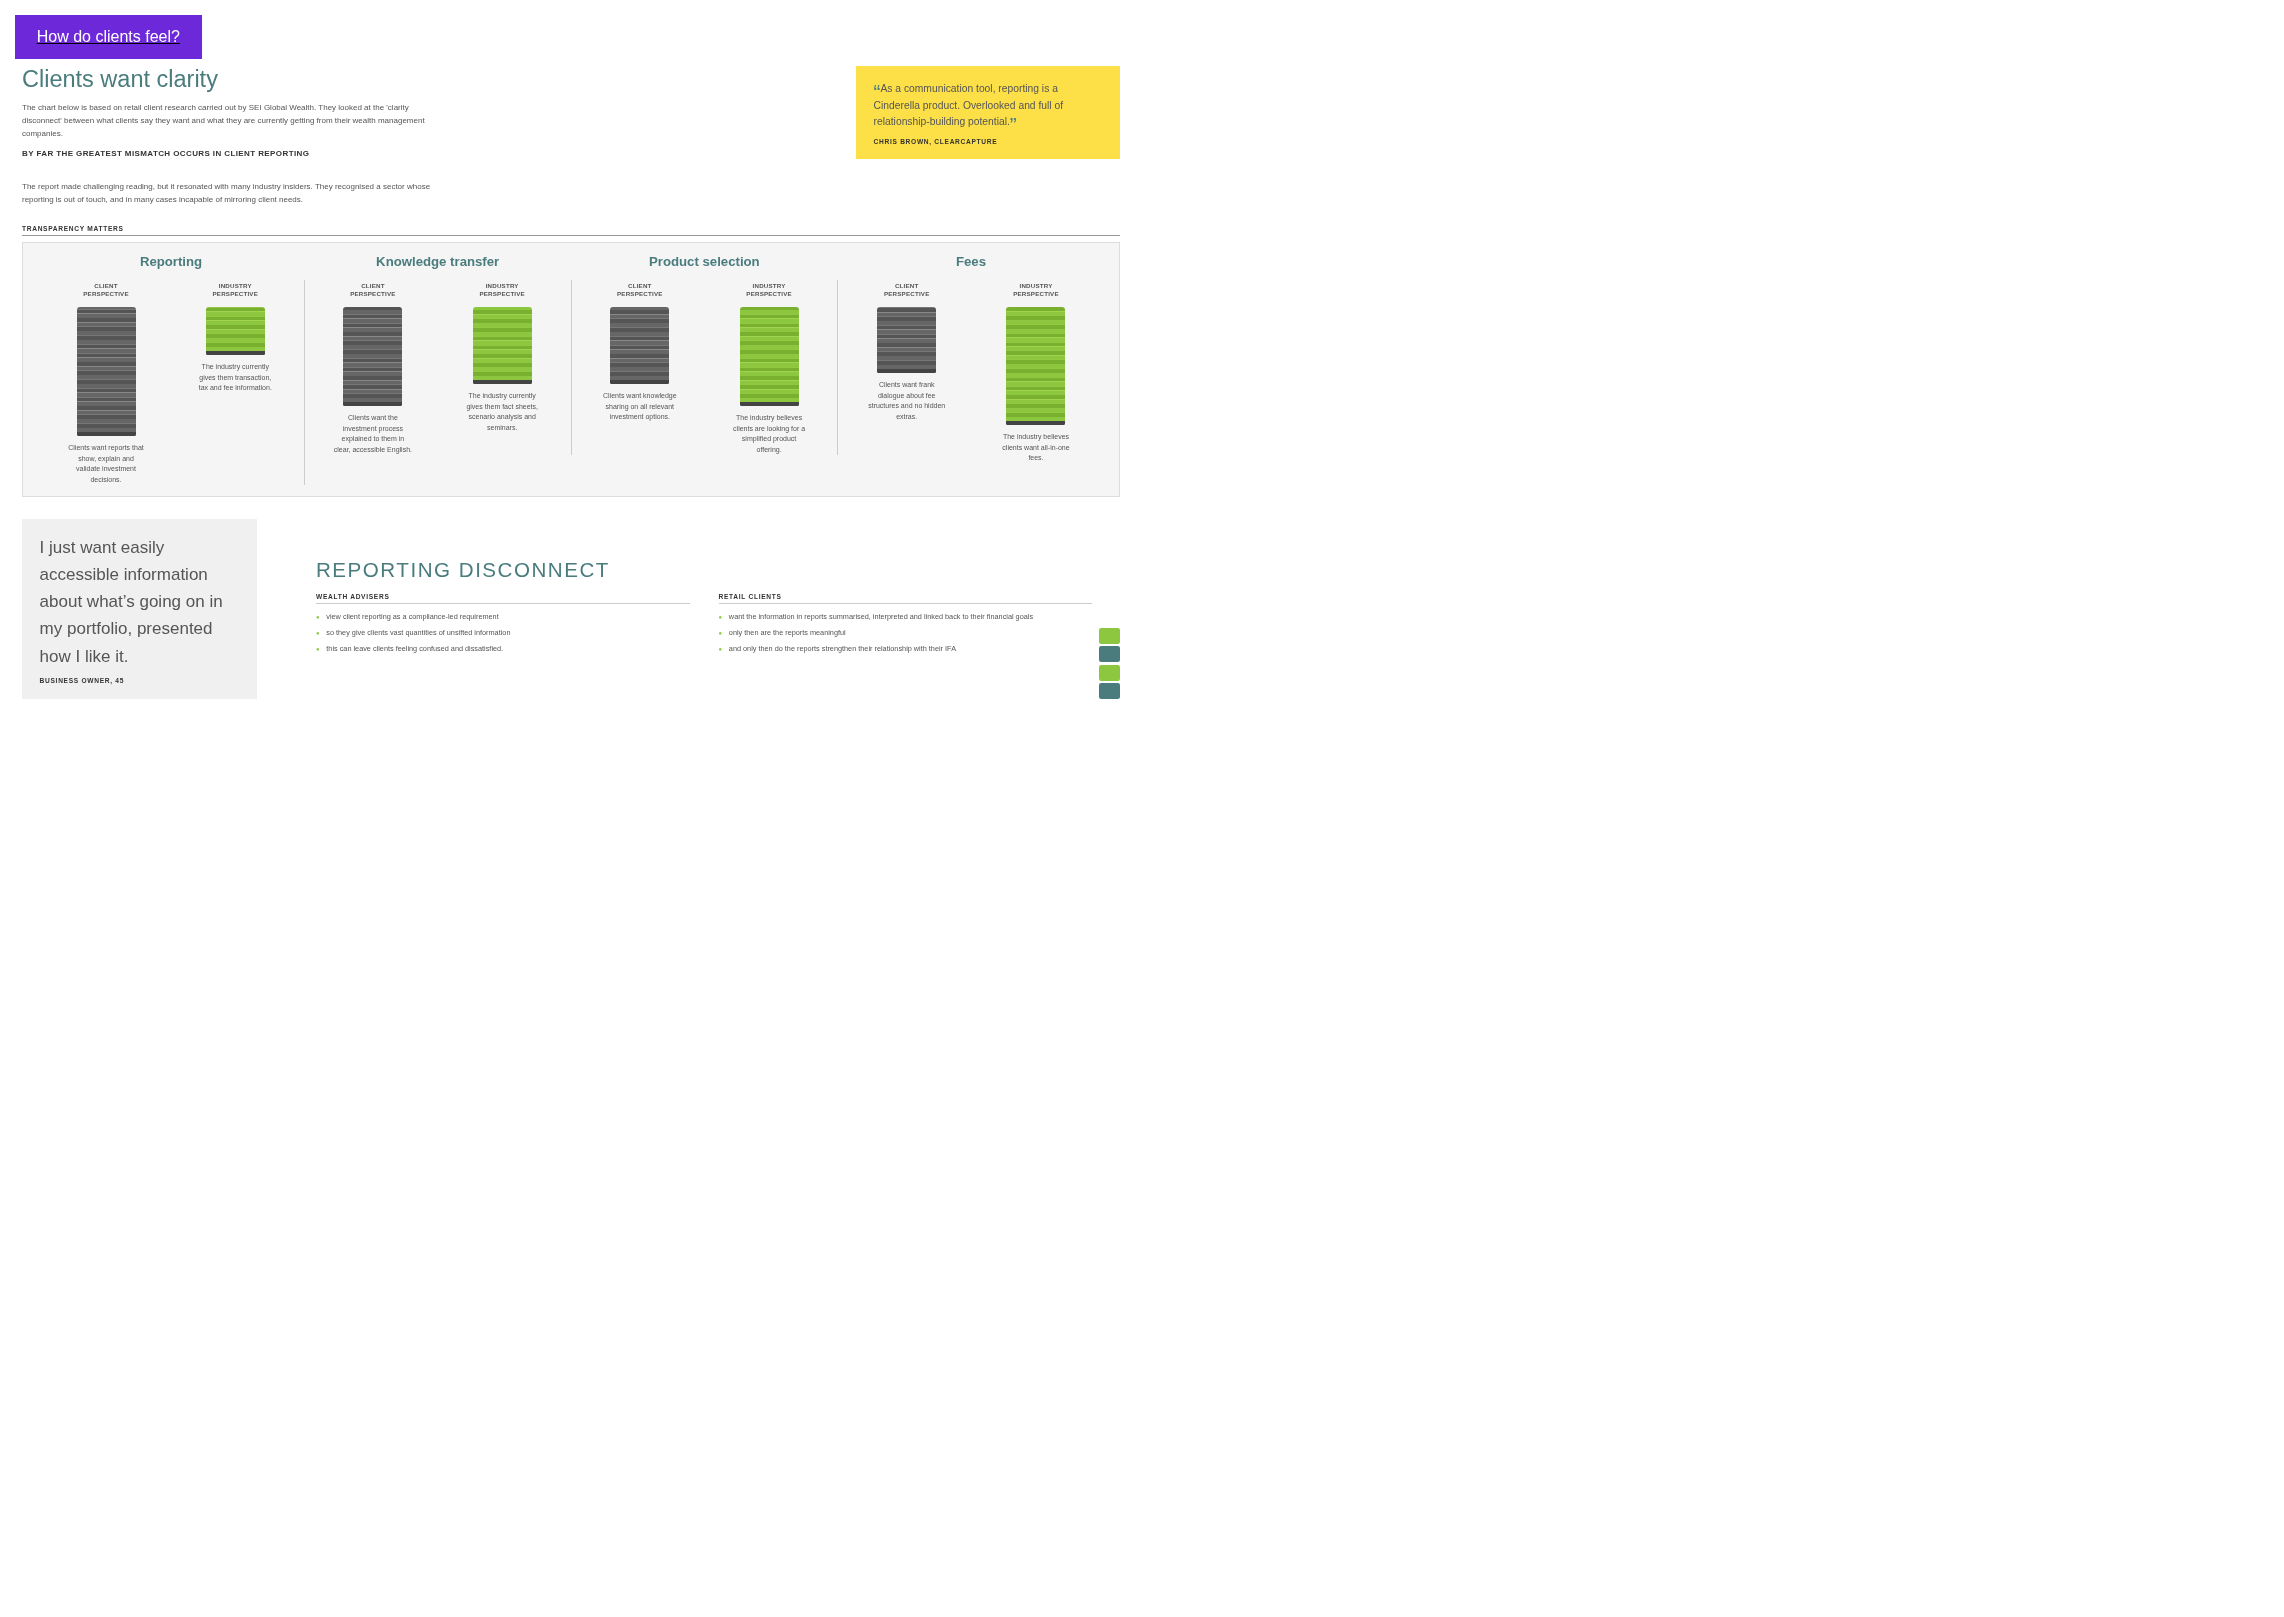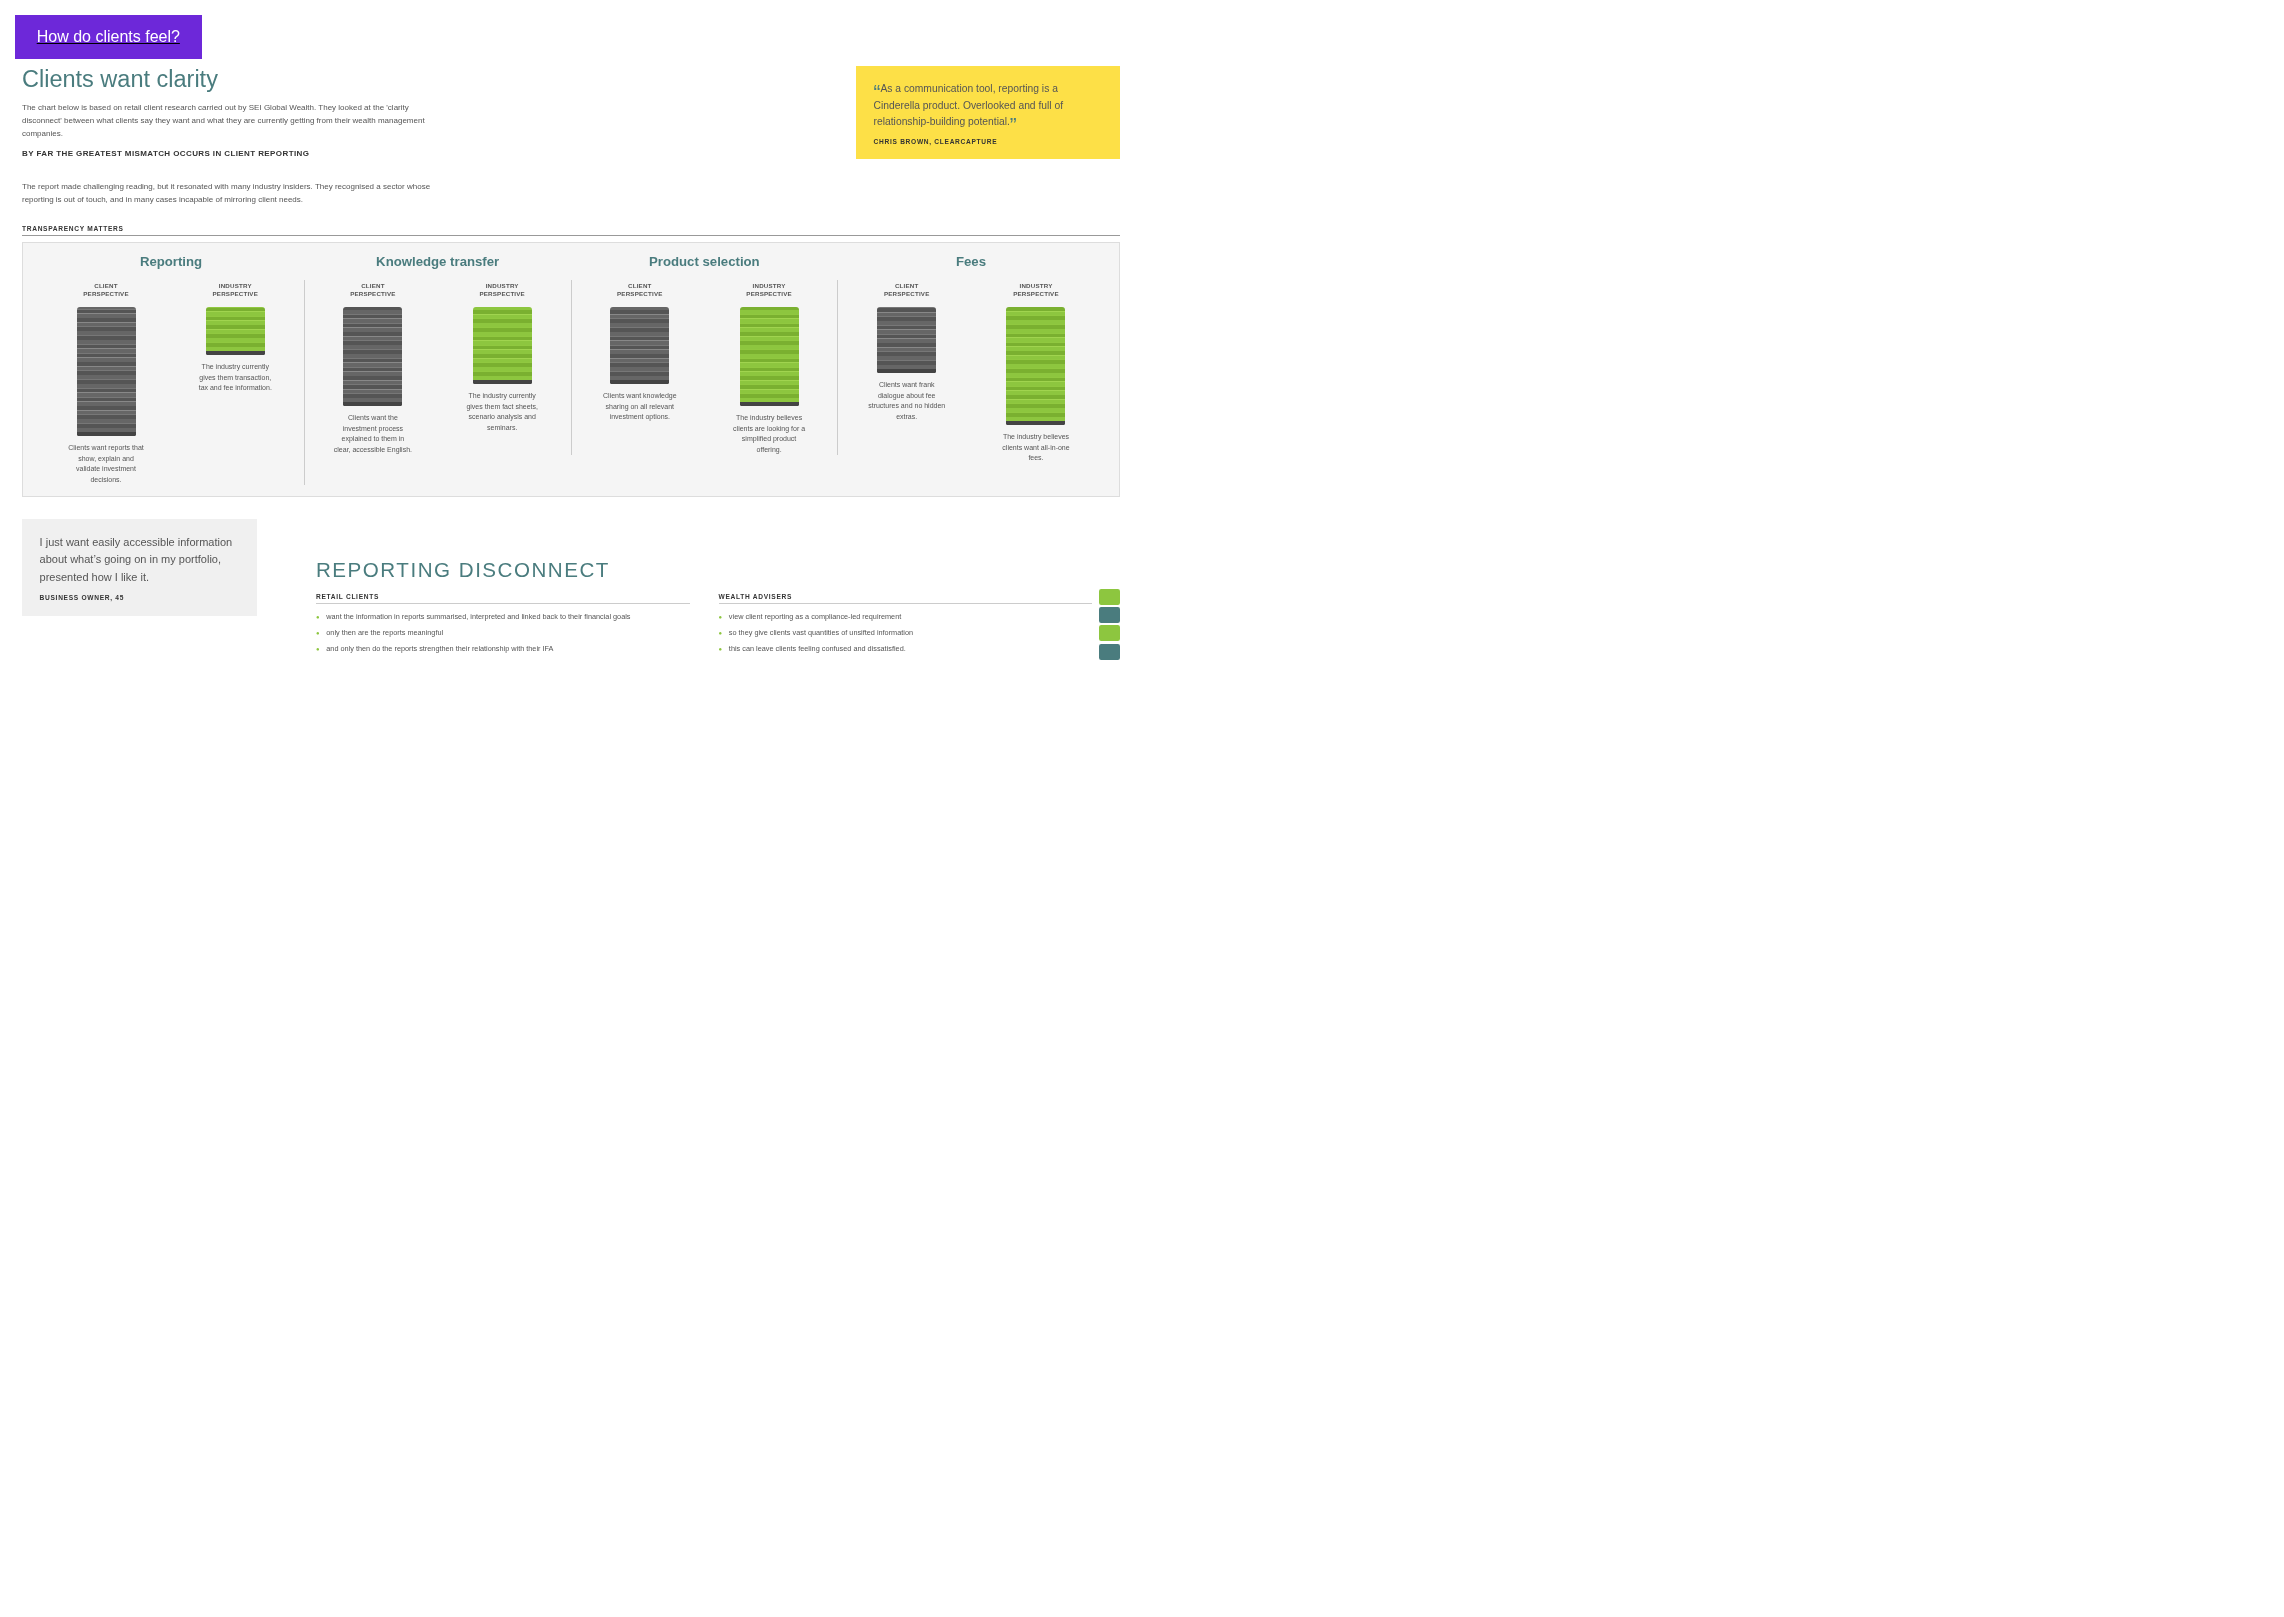--- a/index.html
+++ b/index.html
@@ -460,43 +460,43 @@
           </div>
           <p class="column-description">The industry believes clients want all-in-one fees.</p>
         </div>
       </div>
 
     </div>
   </div>
 
   <div class="bottom-row">
     <div class="quote-box-bottom">
-      <p class="quote-text" style="font-size:11px; color:#555; line-height:1.6;">I just want easily accessible information about what’s going on in my portfolio, presented how I like it.</p>
+      <p class="quote-text" style="font-size:17px; color:#555; line-height:1.6;">I just want easily accessible information about what’s going on in my portfolio, presented how I like it.</p>
       <p class="quote-attribution" style="font-size:6.6px; font-weight:bold; color:#333; text-transform:uppercase; letter-spacing:0.7px; margin-top:7.3px;">BUSINESS OWNER, 45</p>
     </div>
 
     <div class="reporting-disconnect">
       <h3 class="disconnect-title">REPORTING DISCONNECT</h3>
       <div class="disconnect-columns">
+        <div class="disconnect-col">
+          <div class="disconnect-col-title">WEALTH ADVISERS</div>
+          <ul>
+            <li>view client reporting as a compliance-led requirement</li>
+            <li>so they give clients vast quantities of unsifted information</li>
+            <li>this can leave clients feeling confused and dissatisfied.</li>
+          </ul>
+        </div>
         <div class="disconnect-col">
           <div class="disconnect-col-title">RETAIL CLIENTS</div>
           <ul>
             <li>want the information in reports summarised, interpreted and linked back to their financial goals</li>
             <li>only then are the reports meaningful</li>
             <li>and only then do the reports strengthen their relationship with their IFA</li>
           </ul>
         </div>
-        <div class="disconnect-col">
-          <div class="disconnect-col-title">WEALTH ADVISERS</div>
-          <ul>
-            <li>view client reporting as a compliance-led requirement</li>
-            <li>so they give clients vast quantities of unsifted information</li>
-            <li>this can leave clients feeling confused and dissatisfied.</li>
-          </ul>
-        </div>
       </div>
     </div>
 
     <div class="green-blocks">
       <div class="green-block"></div>
       <div class="green-block dark"></div>
       <div class="green-block"></div>
       <div class="green-block dark"></div>
     </div>
   </div>

